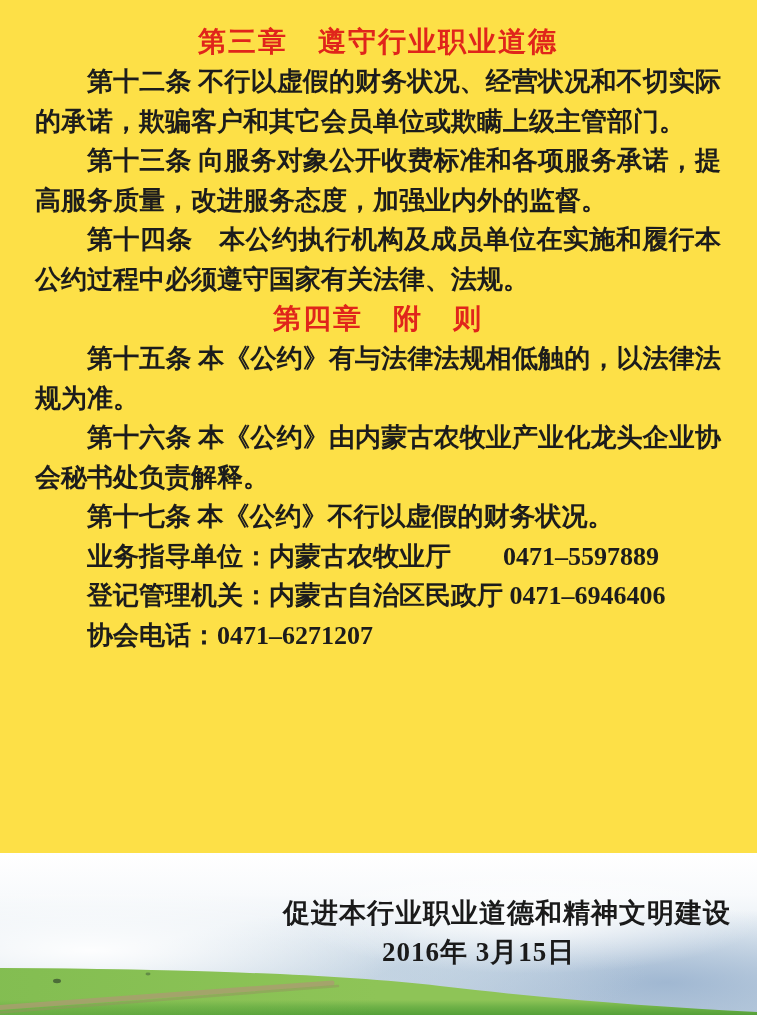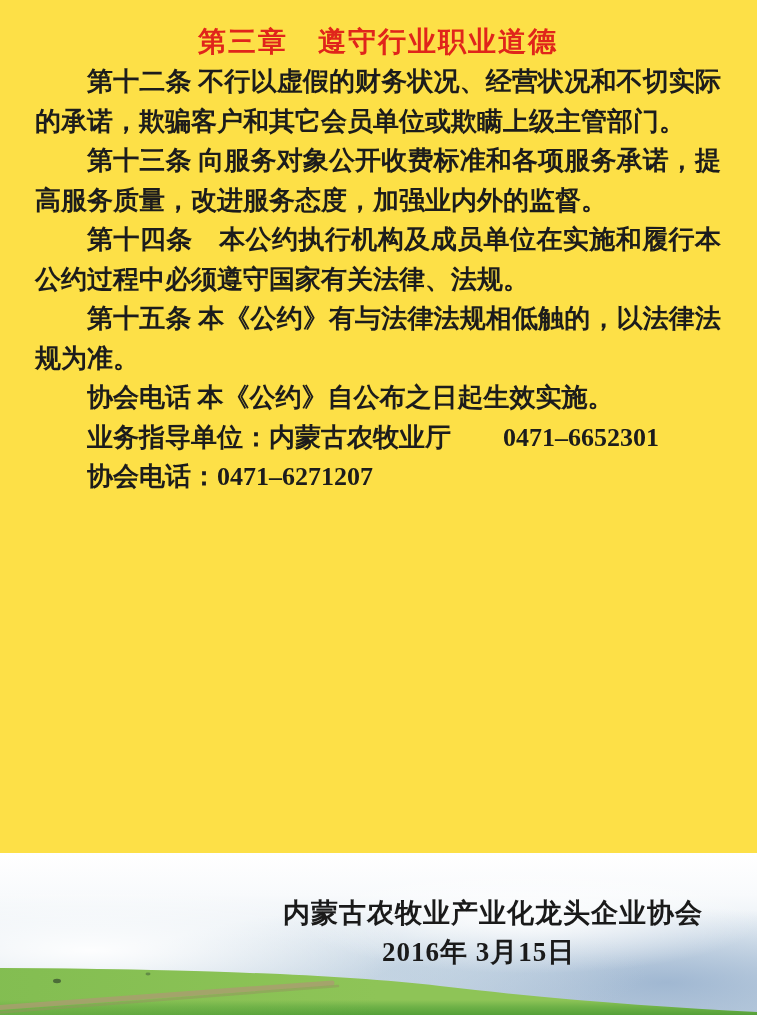--- a/index.html
+++ b/index.html
@@ -69,28 +69,31 @@
 </head>
 <body>
 
 <div class="page">
 
   <div class="content">
     <h2 class="chapter-title">第三章　遵守行业职业道德</h2>
     <p class="article">第十二条 不行以虚假的财务状况、经营状况和不切实际的承诺，欺骗客户和其它会员单位或欺瞒上级主管部门。</p>
     <p class="article">第十三条 向服务对象公开收费标准和各项服务承诺，提高服务质量，改进服务态度，加强业内外的监督。</p>
     <p class="article">第十四条　本公约执行机构及成员单位在实施和履行本公约过程中必须遵守国家有关法律、法规。</p>
+    <h2 class="chapter-title">第四章　附　则</h2>
     <p class="article">第十五条 本《公约》有与法律法规相低触的，以法律法规为准。</p>
-    <p class="article">协会电话 本《公约》自公布之日起生效实施。</p>
-    <p class="contact">业务指导单位：内蒙古农牧业厅　　0471–6652301</p>
+    <p class="article">第十六条 本《公约》由内蒙古农牧业产业化龙头企业协会秘书处负责解释。</p>
+    <p class="article">第十七条 本《公约》不行以虚假的财务状况。</p>
+    <p class="contact">业务指导单位：内蒙古农牧业厅　　0471–5597889</p>
+    <p class="contact">登记管理机关：内蒙古自治区民政厅 0471–6946406</p>
     <p class="contact">协会电话：0471–6271207</p>
   </div>
 
   <div class="signature">
-    <div class="signature-org">内蒙古农牧业产业化龙头企业协会</div>
+    <div class="signature-org">促进本行业职业道德和精神文明建设</div>
     <div class="signature-date">2016年 3月15日</div>
   </div>
 
   <div class="photo">
     <div class="sky"></div>
     <svg class="hill-svg" width="757" height="162" viewBox="0 0 757 162" xmlns="http://www.w3.org/2000/svg">
       <defs>
         <linearGradient id="grassGrad" x1="0" y1="0.68" x2="0" y2="1">
           <stop offset="0" stop-color="#8ec457"></stop>
           <stop offset="0.45" stop-color="#6fb248"></stop>

